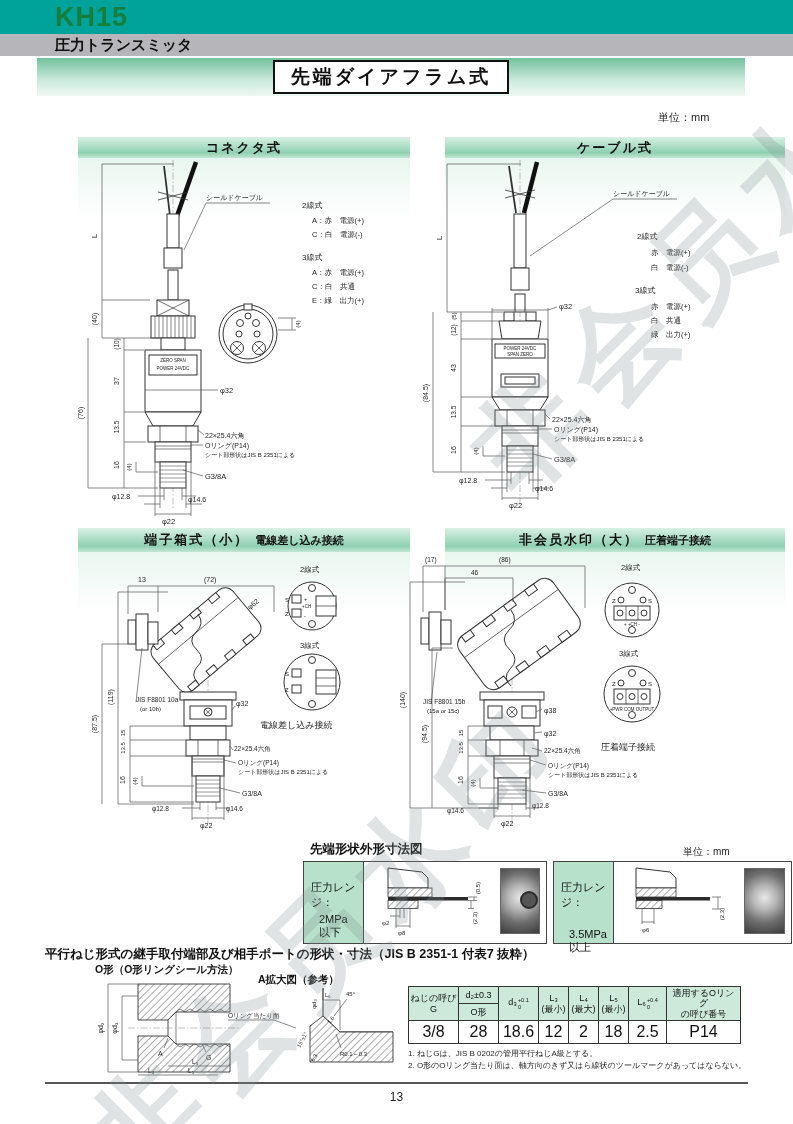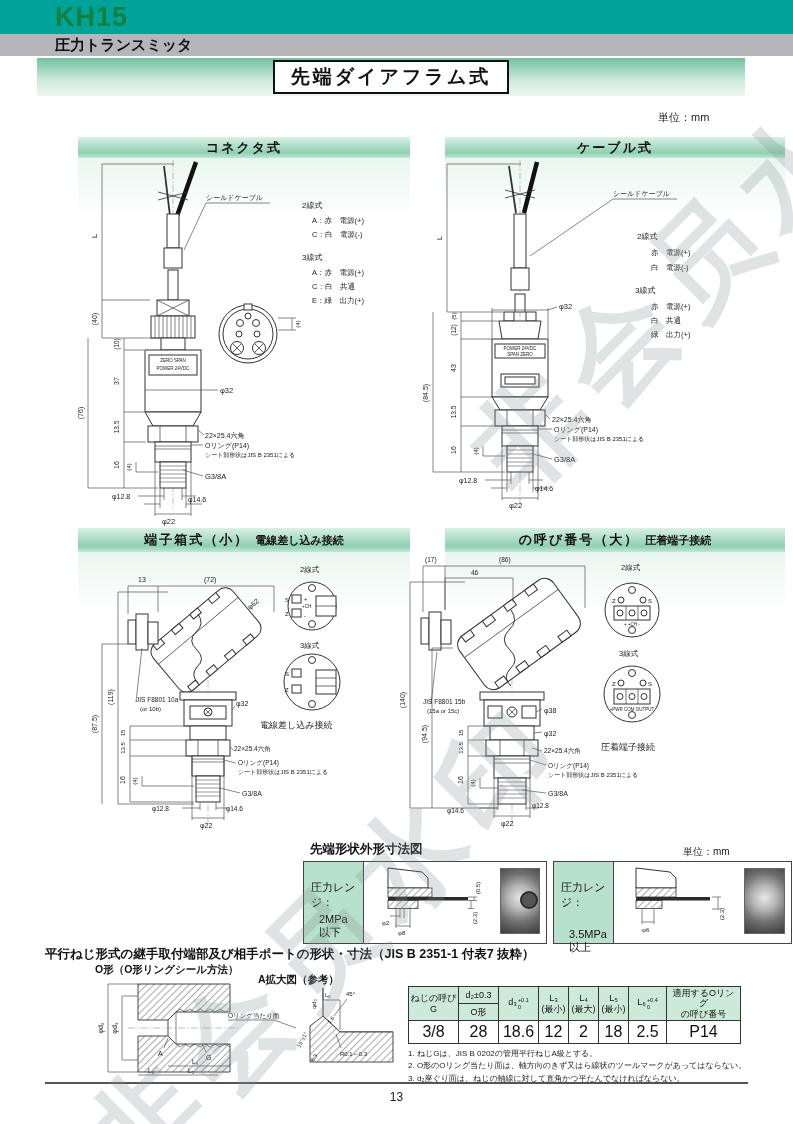--- a/index.html
+++ b/index.html
@@ -217,21 +217,21 @@
     <text class="s75" x="226" y="151">赤　電源(+)</text>
     <text class="s75" x="226" y="165">白　共通</text>
     <text class="s75" x="226" y="179">緑　出力(+)</text>
   </svg>
 
   <div class="abs phead" style="left:78px;top:528px;width:332px;height:24px">
     <span>端子箱式（小）</span>
     <span class="sub">電線差し込み接続</span>
   </div>
   <div class="abs phead" style="left:445px;top:528px;width:340px;height:24px">
-    <span>の呼び番号（大）</span>
+    <span>非会员水印（大）</span>
     <span class="sub">圧着端子接続</span>
   </div>
   <div class="abs pbody" style="left:78px;top:552px;width:332px;height:304px"></div>
   <div class="abs pbody" style="left:445px;top:552px;width:340px;height:304px"></div>
 
   <svg style="left:78px;top:552px" width="332" height="304" viewBox="0 0 332 304">
     <g>
       <line class="ct" x1="130" y1="128" x2="130" y2="272"></line>
       <g transform="translate(128,88) rotate(-40)">
         <rect class="o" x="-52" y="-30" width="104" height="60" rx="10"></rect>
@@ -529,21 +529,20 @@
         <td>2</td>
         <td>18</td>
         <td>2.5</td>
         <td>P14</td>
       </tr>
     </tbody>
       </table>
     <div class="notes" style="margin-top:4px">
       <div>1. ねじGは、JIS B 0202の管用平行ねじA級とする。</div>
       <div>2. O形のOリング当たり面は、軸方向のきず又はら線状のツールマークがあってはならない。</div>
-      <div>3. d₂座ぐり面は、ねじの軸線に対して直角かつ平たんでなければならない。</div>
     </div>
   </div>
 
   <div class="abs footline"></div>
   <div class="abs pageno">13</div>
 
   <div class="wm" style="left:440px;top:420px">非会员水印</div>
   <div class="wm" style="left:55px;top:1110px">非会员水印</div>
 
 </div>

